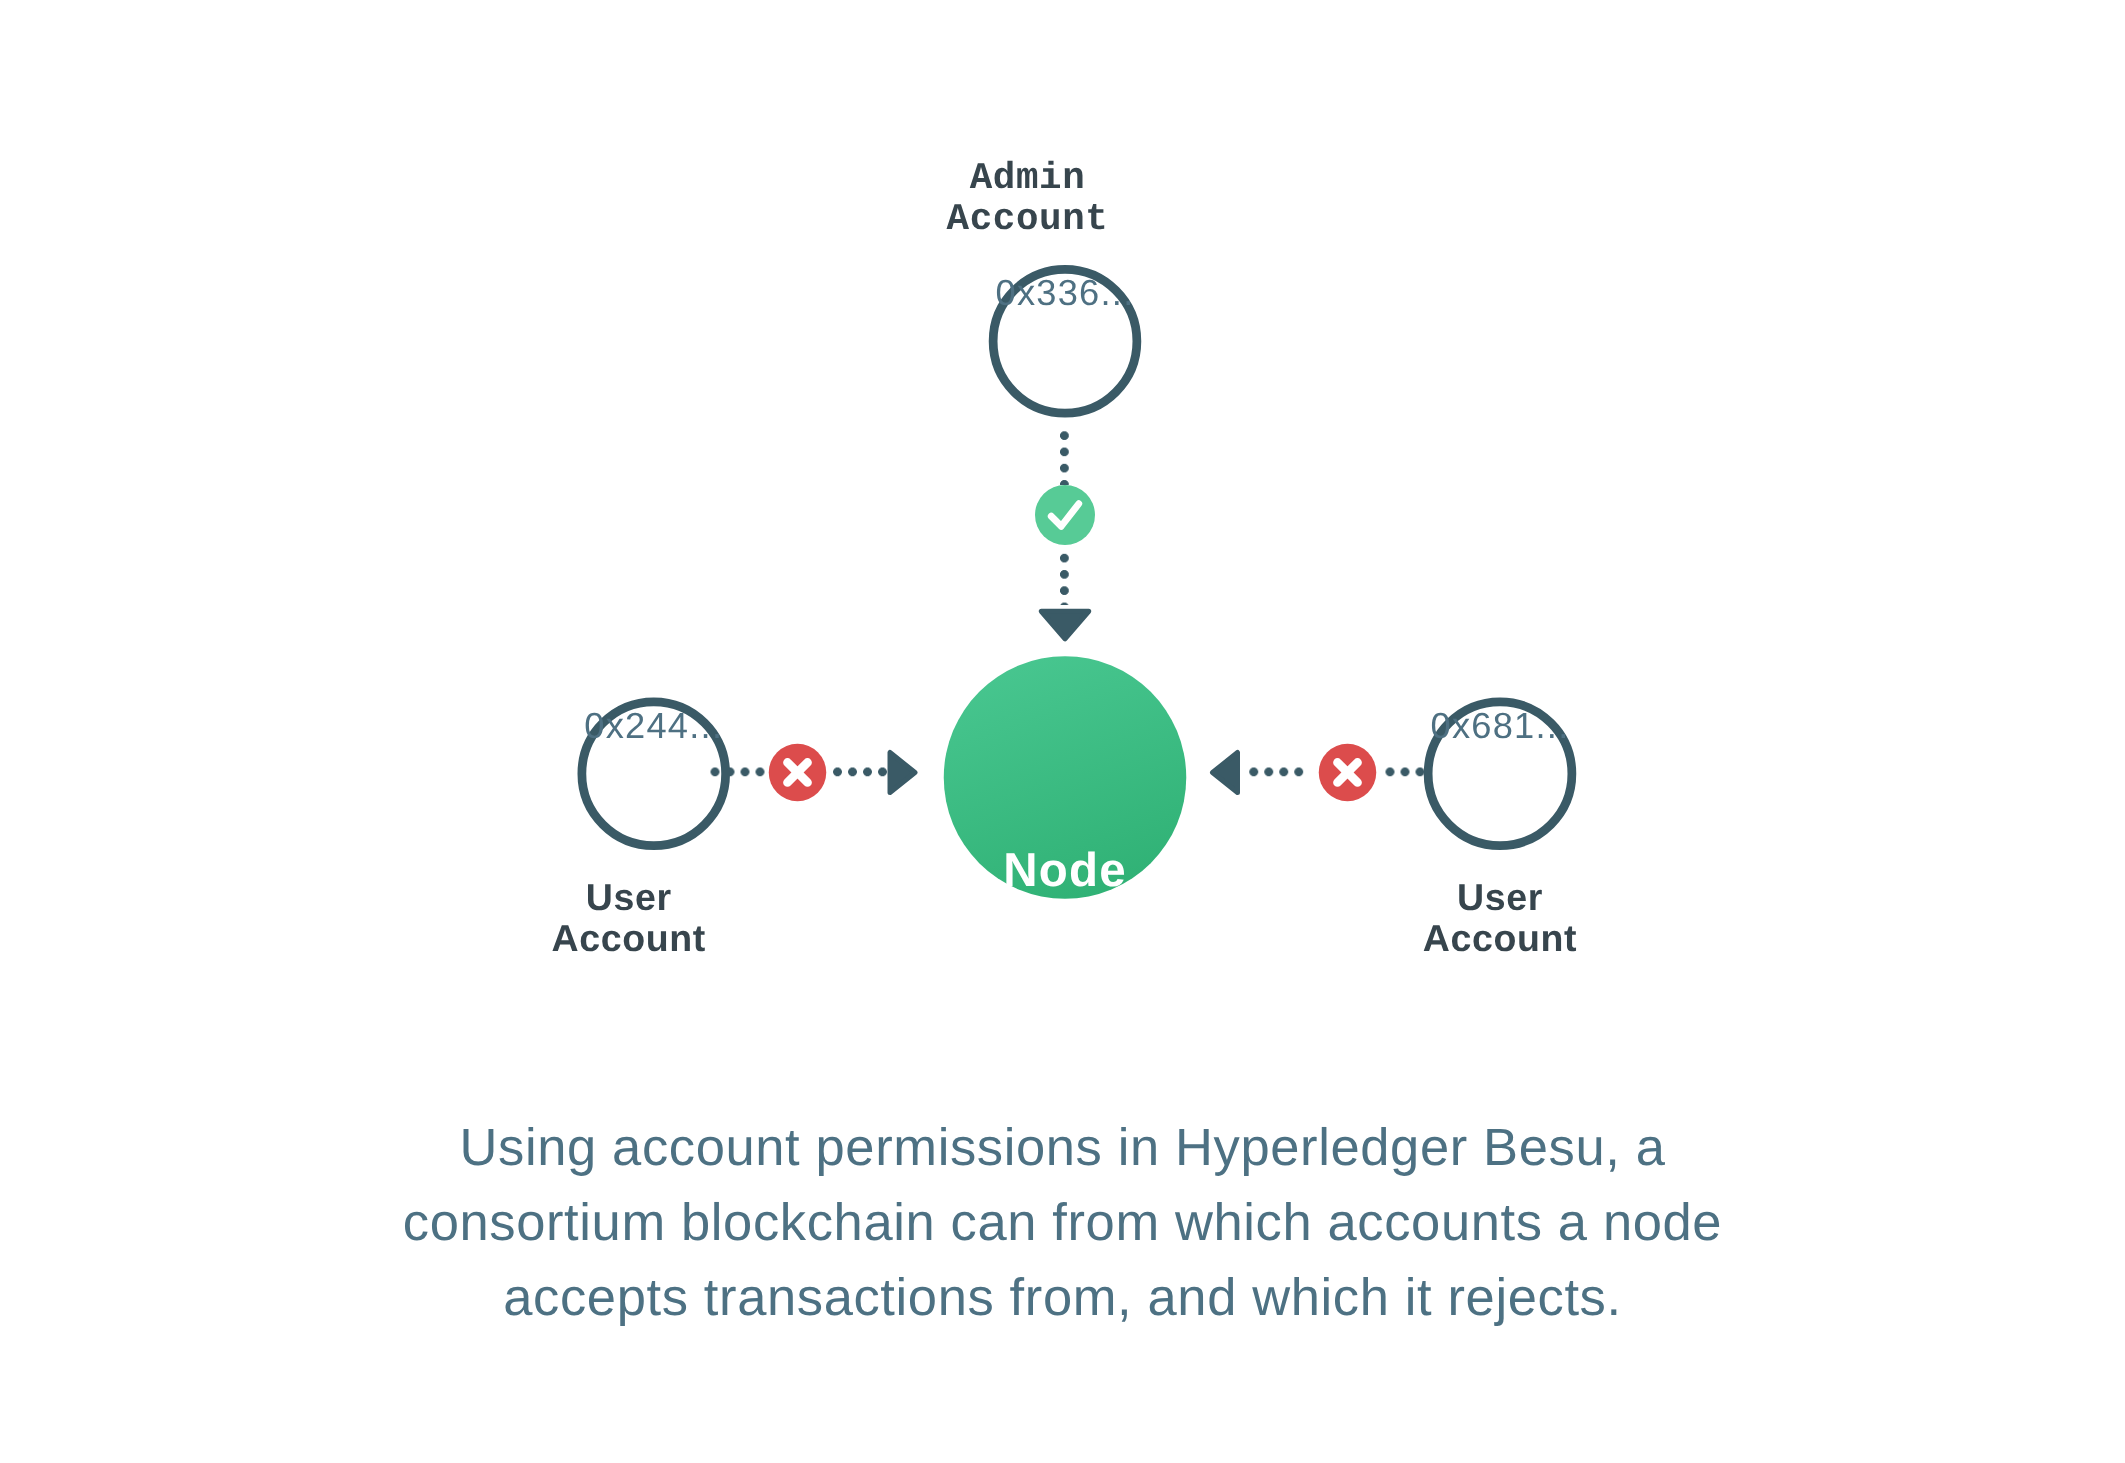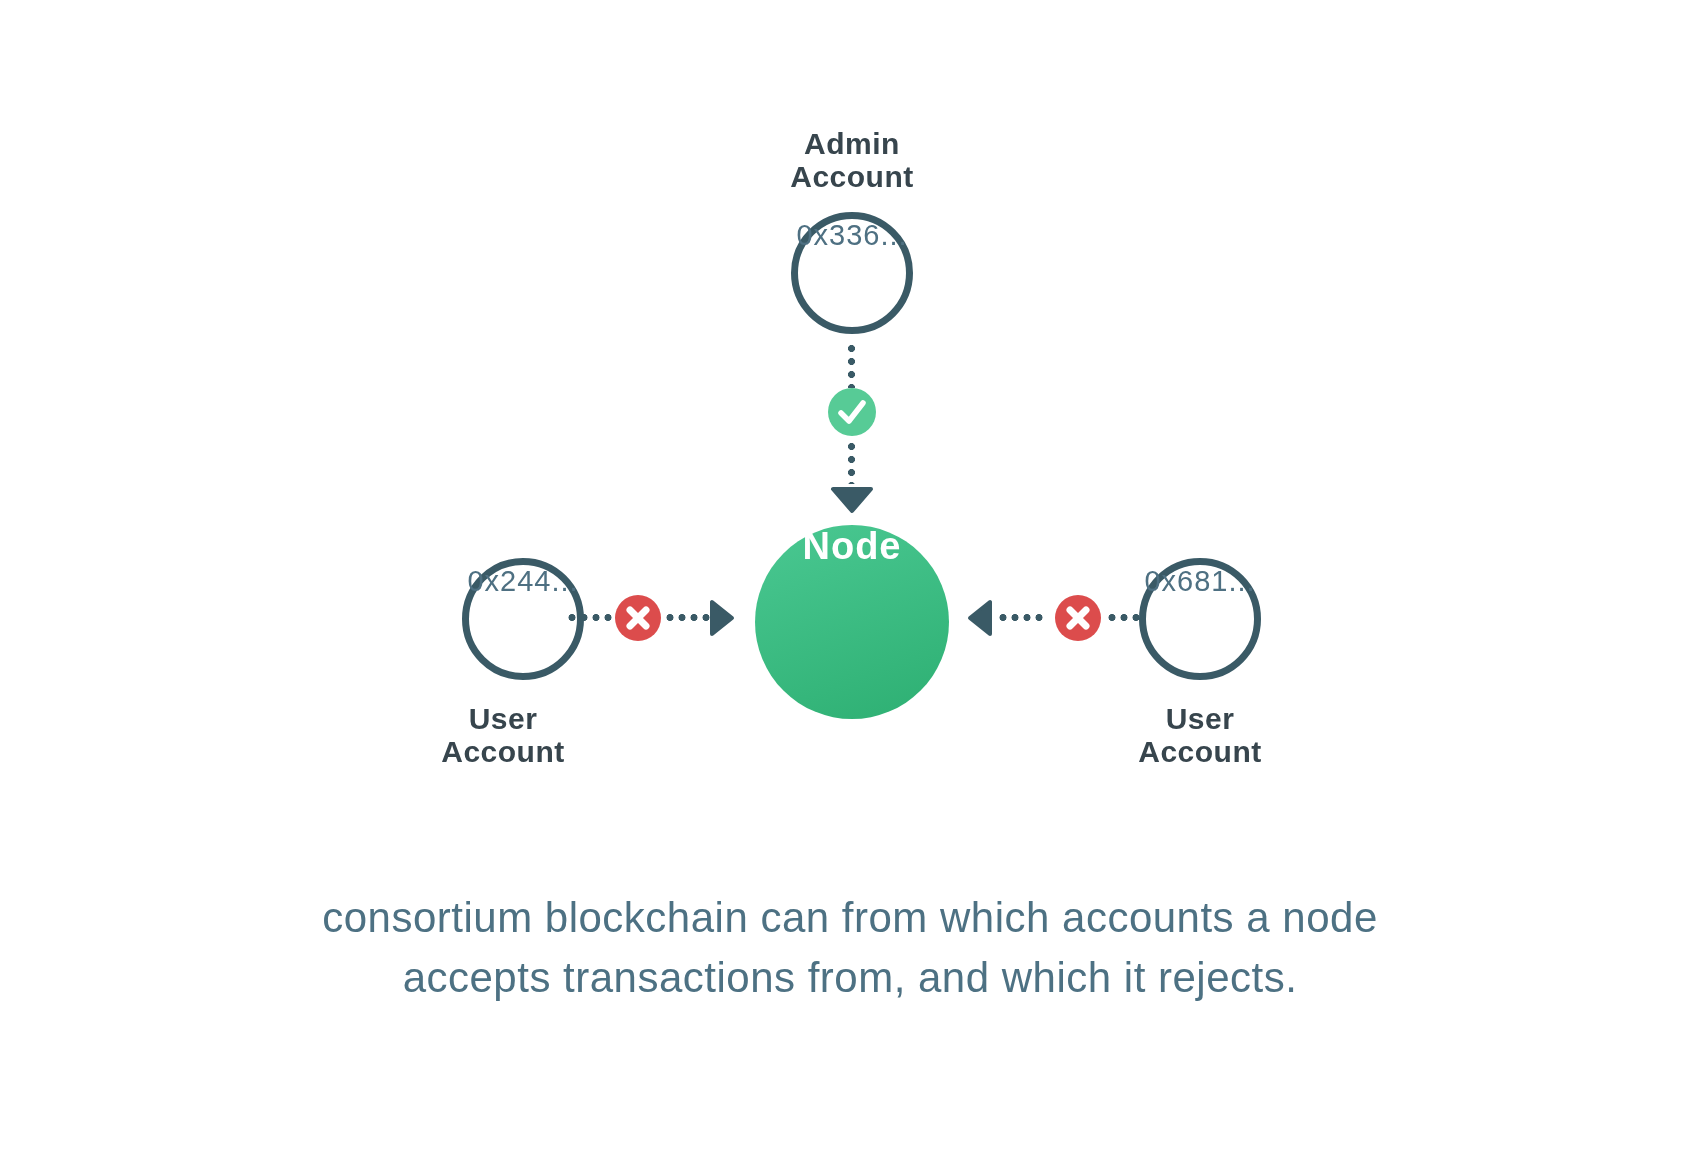--- a/index.html
+++ b/index.html
@@ -55,21 +55,21 @@
     white-space: nowrap;
   }
 
   
   .node-circle {
     width: 194px;
     height: 194px;
     border-radius: 50%;
     background: linear-gradient(160deg, var(--node-green-light) 0%, var(--node-green-dark) 100%);
     display: flex;
-    align-items: flex-start;
+    align-items: flex-end;
     justify-content: center;
   }
   .node-circle .node-label {
     color: #ffffff;
     font-size: 38px;
     font-weight: bold;
     letter-spacing: 1px;
   }
 
   
@@ -109,21 +109,21 @@
     font-weight: 400;
     color: var(--caption-text);
     letter-spacing: 0.5px;
   }
 </style>
 </head>
 <body>
 
 <div class="canvas">
 
-  <div class="abs acct-label" style="left:702px; top:127px;">
+  <div class="abs acct-label" style="left:672px; top:127px;font-family:Liberation Mono, monospace;">
     <span>Admin</span>
     <span>Account</span>
   </div>
 
   <div class="abs acct-circle" style="left:791px; top:212px;">
     <span class="address">0x336...</span>
   </div>
 
   <div class="abs dots-v" style="left:848px; top:342px; height:46px;"></div>
 
@@ -191,17 +191,18 @@
   <div class="abs acct-circle" style="left:1139px; top:558px;">
     <span class="address">0x681...</span>
   </div>
 
   <div class="abs acct-label" style="left:1050px; top:702px;">
     <span>User</span>
     <span>Account</span>
   </div>
 
   <div class="abs caption">
+    <div>Using account permissions in Hyperledger Besu, a</div>
     <div>consortium blockchain can from which accounts a node</div>
     <div>accepts transactions from, and which it rejects.</div>
   </div>
 
 </div>
 
 </body></html>

